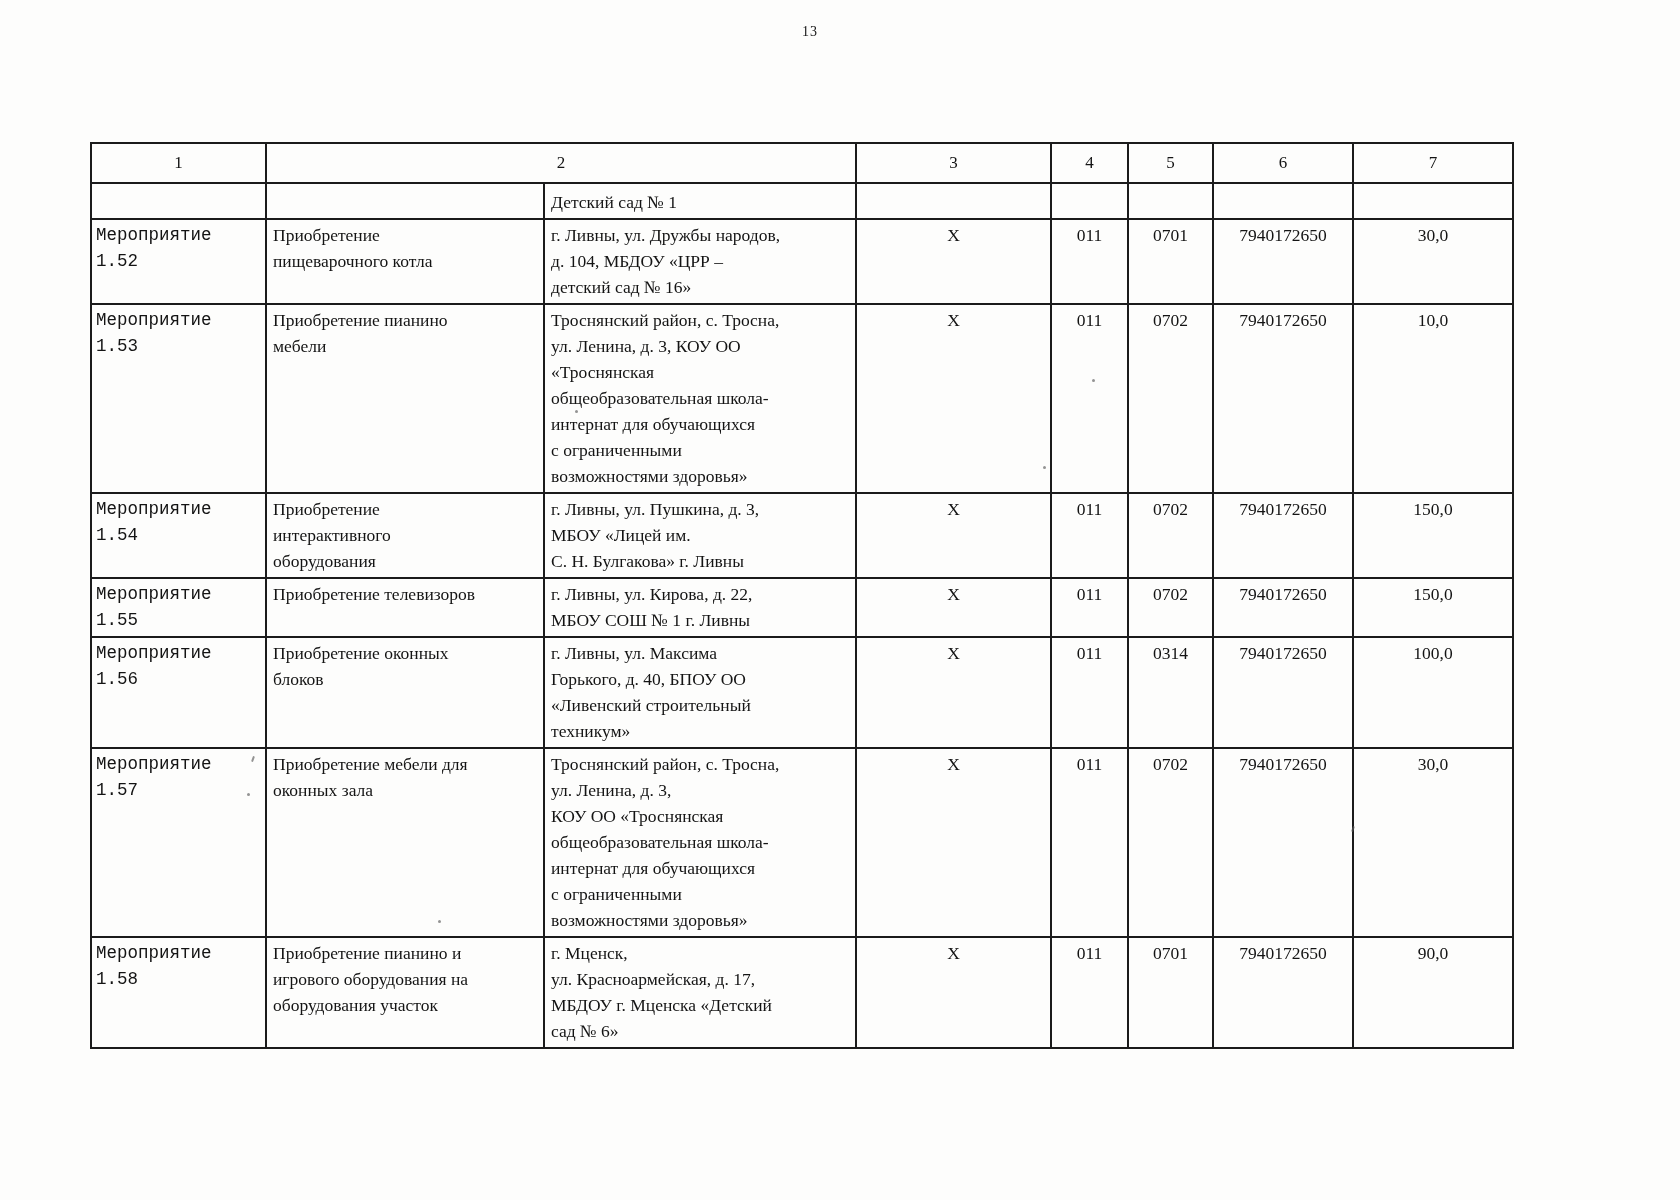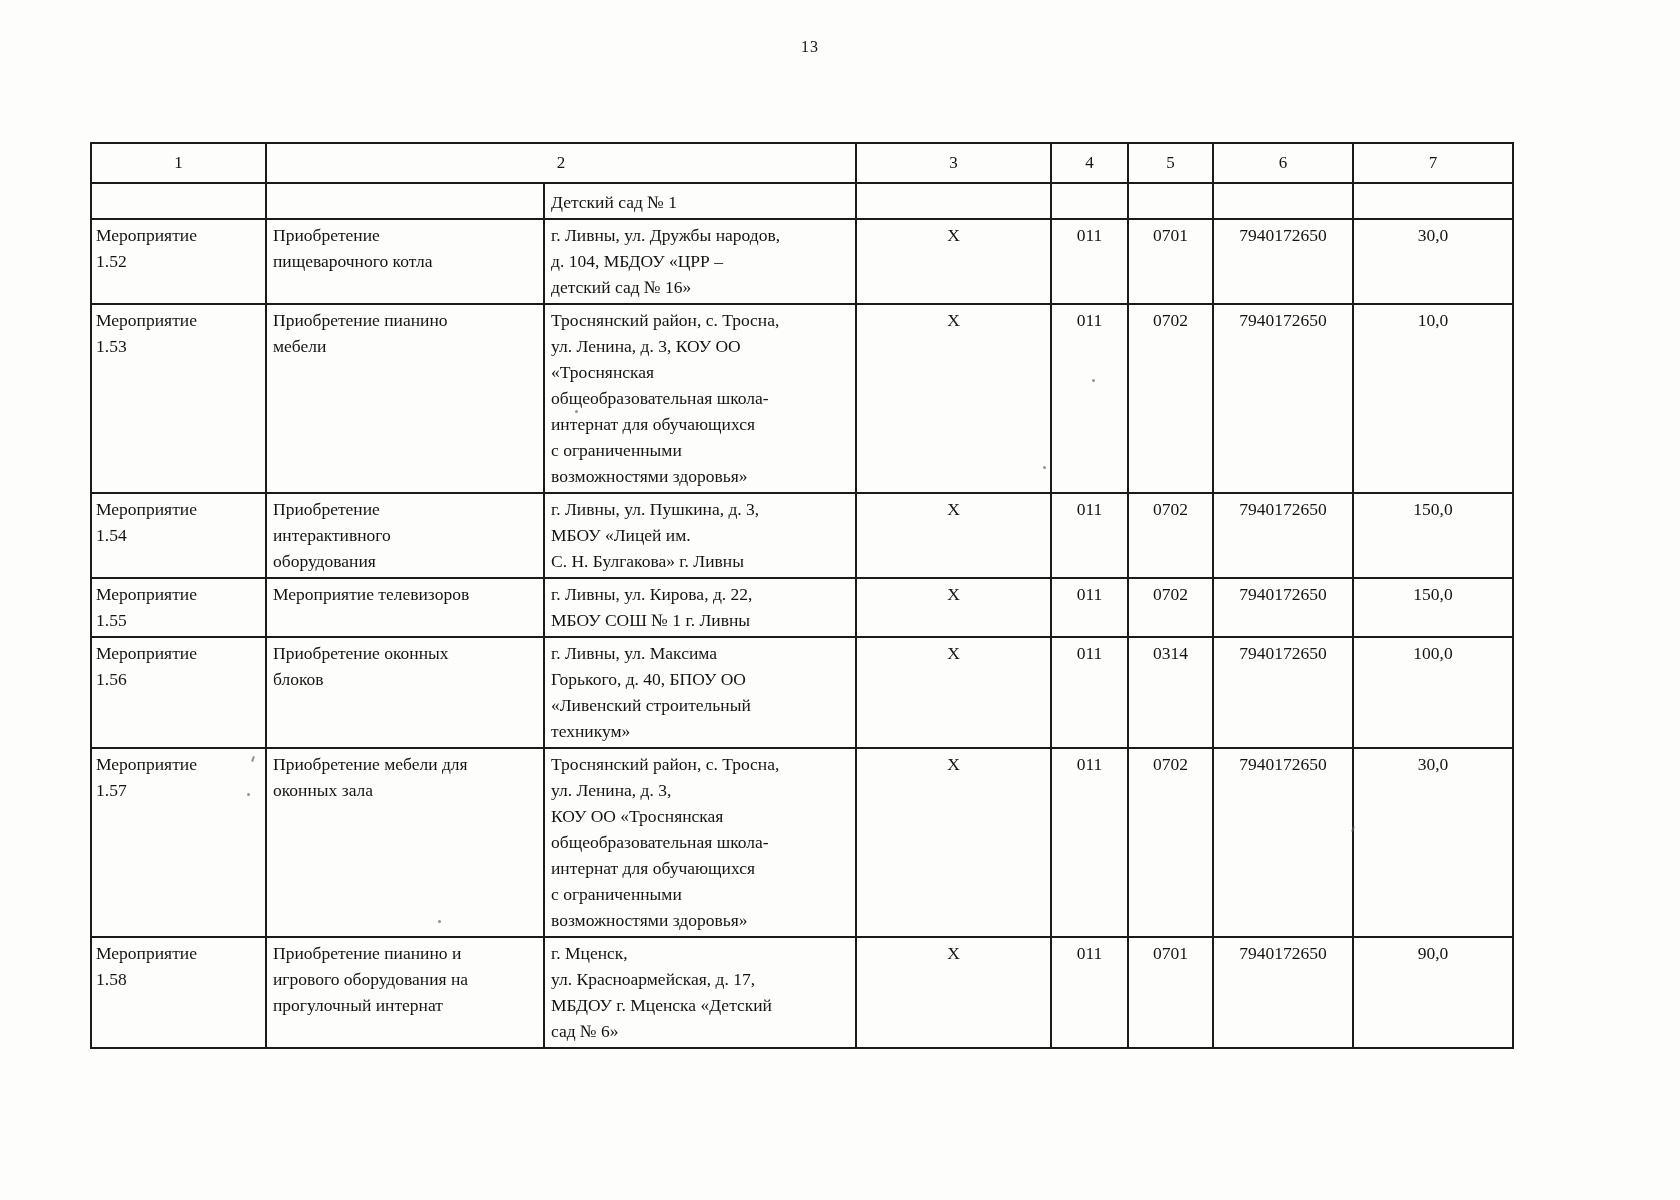--- a/index.html
+++ b/index.html
@@ -9,25 +9,25 @@
     background: #fdfdfc;
     overflow: hidden;
   }
   body {
     position: relative;
     font-family: "Liberation Serif", serif;
     color: #141414;
   }
   .page-number {
     position: absolute;
-    top: 38px;
+    top: 24px;
     left: 0;
     width: 1620px;
     text-align: center;
-    font-size: 16px;
+    font-size: 14px;
     letter-spacing: 1px;
   }
   table.doc-table {
     position: absolute;
     left: 90px;
     top: 142px;
     width: 1422px;
     border-collapse: collapse;
     table-layout: fixed;
   }
@@ -41,21 +41,21 @@
     white-space: pre-line;
     overflow: hidden;
   }
   .doc-table th {
     height: 40px;
     text-align: center;
     vertical-align: middle;
     font-size: 17px;
     padding: 2px;
   }
-  .doc-table td.c1 { padding-left: 4px; }
+  .doc-table td.c1 { padding-left: 4px; font-family: Liberation Mono, monospace; }
   .doc-table td.c3, .doc-table td.c4, .doc-table td.c5,
   .doc-table td.c6, .doc-table td.c7 { text-align: center; }
   tr.cont-row td { height: 30px; padding-top: 5px; }
   .speck {
     position: absolute;
     width: 3px;
     height: 3px;
     border-radius: 50%;
     background: #5a5a5a;
     opacity: 0.65;
@@ -147,21 +147,21 @@
     <td class="c3">X</td>
     <td class="c4">011</td>
     <td class="c5">0702</td>
     <td class="c6">7940172650</td>
     <td class="c7">150,0</td>
   </tr>
 
   <tr>
     <td class="c1">Мероприятие
 1.55</td>
-    <td class="c2a">Мероприятие телевизоров</td>
+    <td class="c2a">Приобретение телевизоров</td>
     <td class="c2b">г. Ливны, ул. Кирова, д. 22,
 МБОУ СОШ № 1 г. Ливны</td>
     <td class="c3">X</td>
     <td class="c4">011</td>
     <td class="c5">0702</td>
     <td class="c6">7940172650</td>
     <td class="c7">150,0</td>
   </tr>
 
   <tr>
@@ -197,21 +197,21 @@
     <td class="c5">0702</td>
     <td class="c6">7940172650</td>
     <td class="c7">30,0</td>
   </tr>
 
   <tr>
     <td class="c1">Мероприятие
 1.58</td>
     <td class="c2a">Приобретение пианино и
 игрового оборудования на
-прогулочный интернат</td>
+оборудования участок</td>
     <td class="c2b">г. Мценск,
 ул. Красноармейская, д. 17,
 МБДОУ г. Мценска «Детский
 сад № 6»</td>
     <td class="c3">X</td>
     <td class="c4">011</td>
     <td class="c5">0701</td>
     <td class="c6">7940172650</td>
     <td class="c7">90,0</td>
   </tr>

